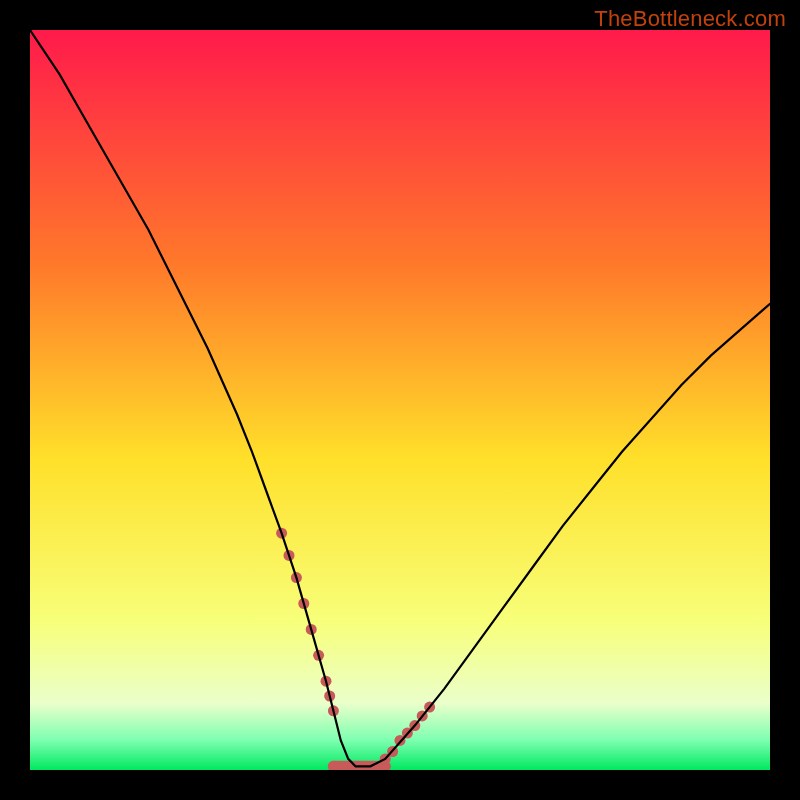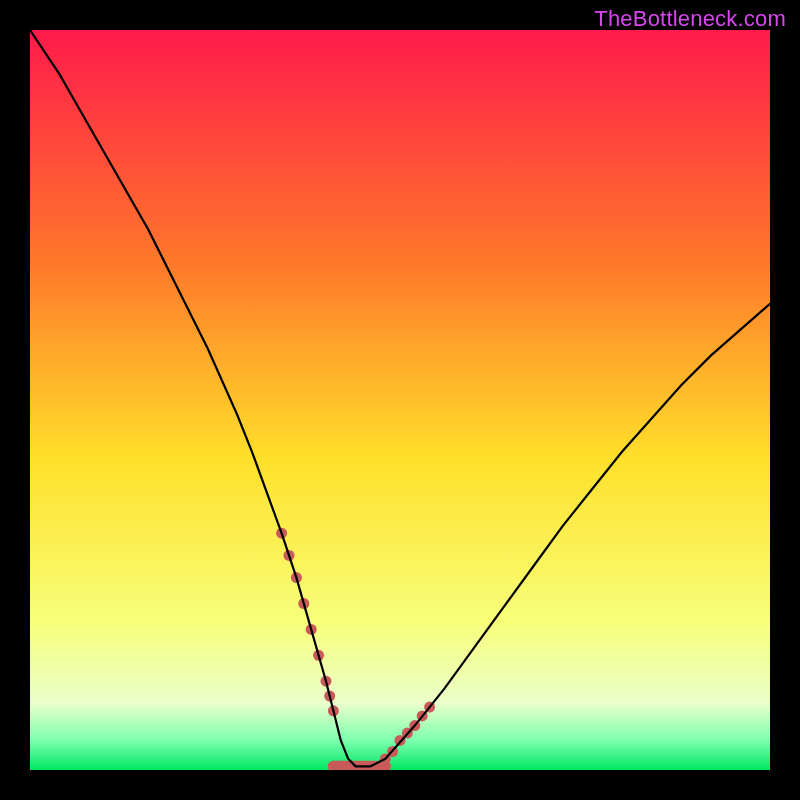--- a/index.html
+++ b/index.html
@@ -26,21 +26,21 @@
   }
   .plot-area svg {
     display: block;
     width: 740px;
     height: 740px;
   }
   .watermark {
     position: absolute;
     top: 6px;
     right: 14px;
-    color: #d946ef;
+    color: #c2410c;
     font-size: 22px;
     font-weight: 400;
     letter-spacing: 0.2px;
     user-select: none;
   }
 </style>
 </head>
 <body>
 
 <div class="stage">

